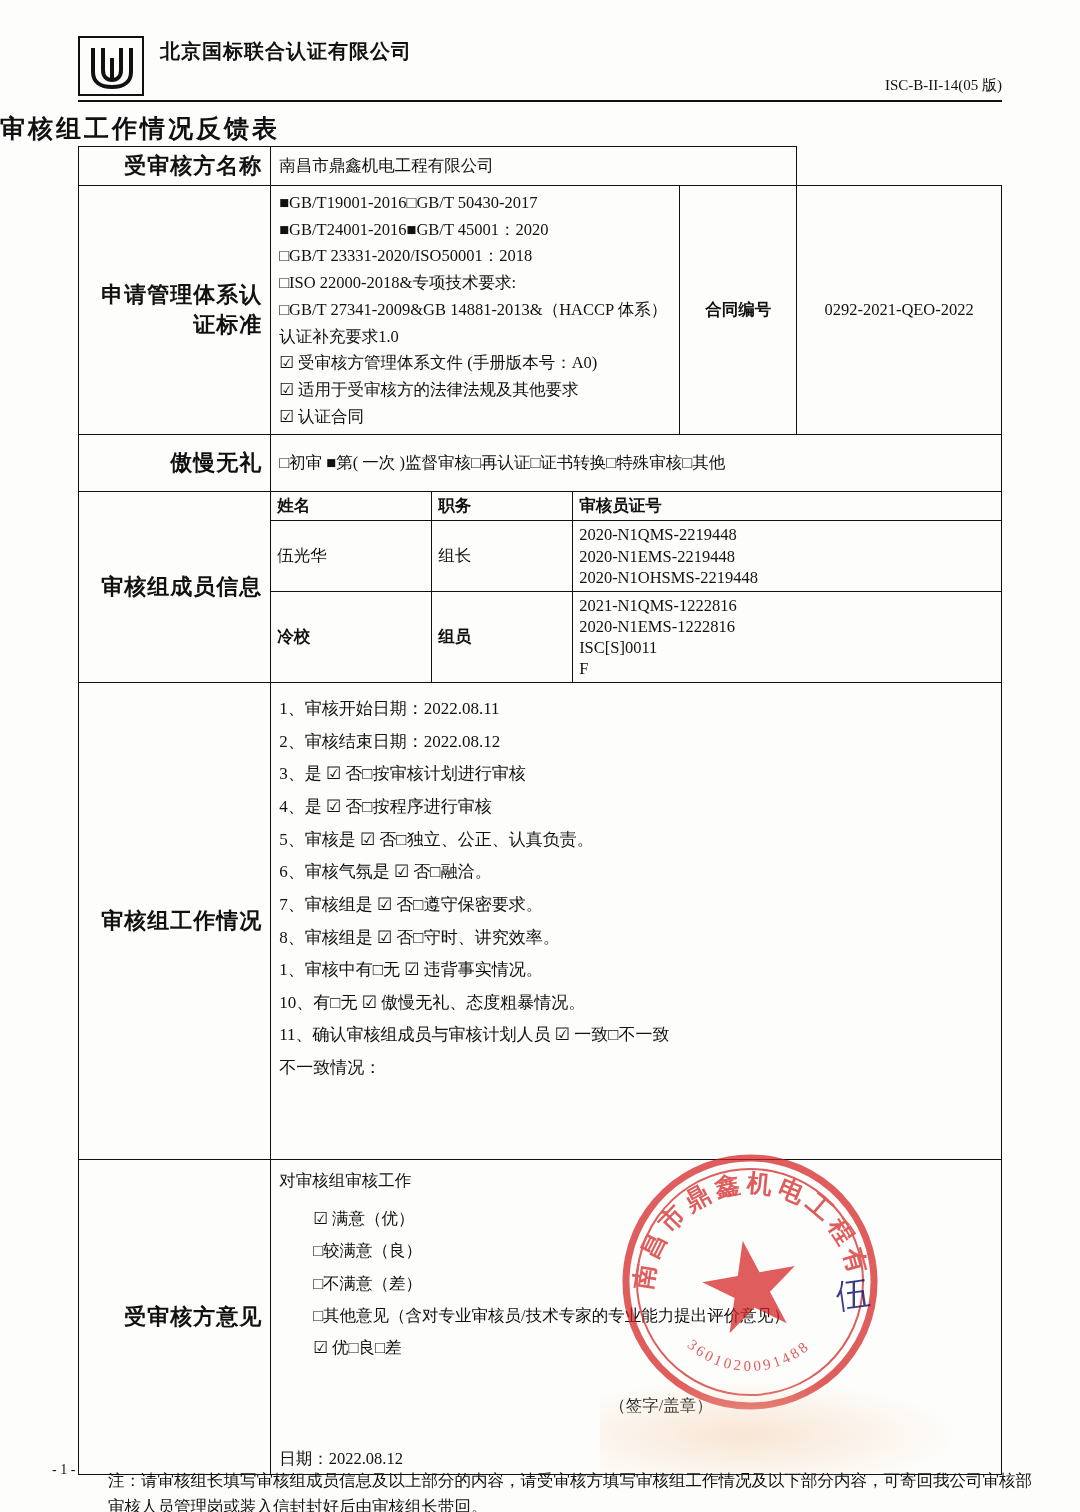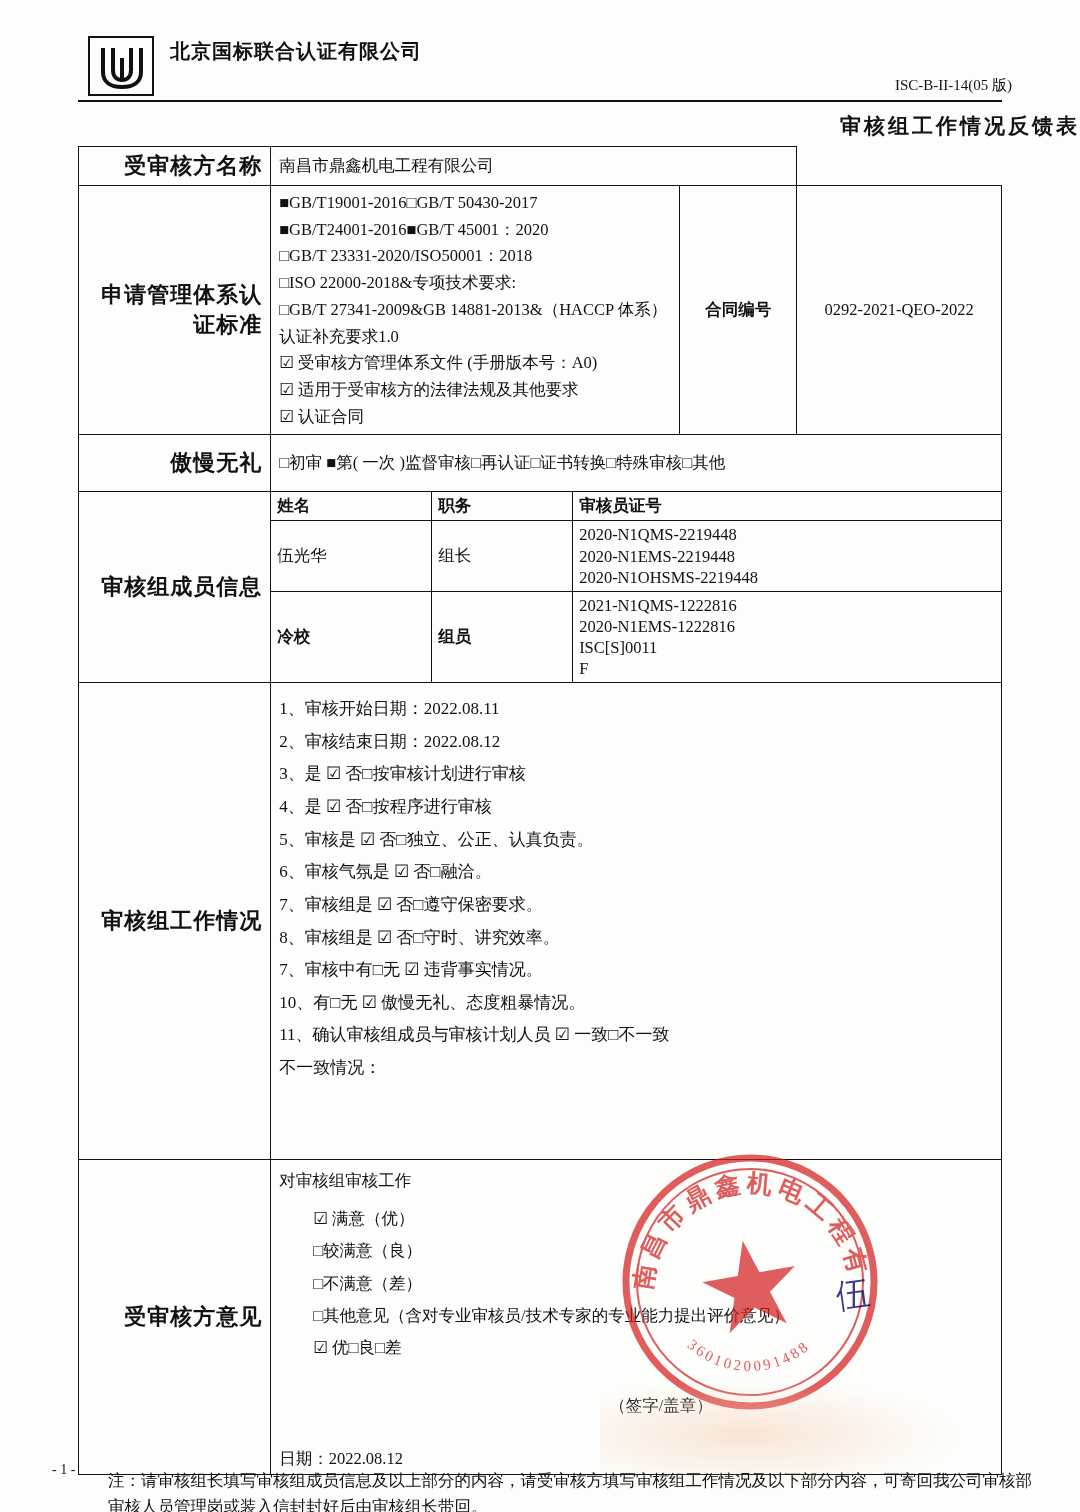--- a/index.html
+++ b/index.html
@@ -18,21 +18,21 @@
   .page {
     position: absolute;
     left: 0; top: 0;
     width: 1080px;
     height: 1512px;
     background: #fdfdfb;
   }
   
   .header {
     position: absolute;
-    left: 88px;
+    left: 78px;
     top: 36px;
     width: 924px;
     height: 68px;
   }
   .logo-box {
     position: absolute;
     left: 0; top: 0;
     width: 66px; height: 60px;
     border: 2px solid #111;
     box-sizing: border-box;
@@ -71,22 +71,22 @@
     left: 78px;
     top: 100px;
     width: 924px;
     height: 2px;
     background: #111;
   }
   .doc-title {
     position: absolute;
     left: 0; right: 0;
     top: 112px;
-    text-align: right;
-    font-size: 21px;
+    text-align: left;
+    font-size: 25px;
     font-weight: bold;
     letter-spacing: 3px;
   }
   
   table.main {
     position: absolute;
     left: 78px;
     top: 146px;
     width: 924px;
     border-collapse: collapse;
@@ -266,21 +266,21 @@
       <td class="lbl">审核组工作情况</td>
       <td colspan="3" class="work-list" style="height:462px; vertical-align:top; padding-top:10px;">
         <div>1、审核开始日期：2022.08.11</div>
         <div>2、审核结束日期：2022.08.12</div>
         <div>3、是 ☑ 否□按审核计划进行审核</div>
         <div>4、是 ☑ 否□按程序进行审核</div>
         <div>5、审核是 ☑ 否□独立、公正、认真负责。</div>
         <div>6、审核气氛是 ☑ 否□融洽。</div>
         <div>7、审核组是 ☑ 否□遵守保密要求。</div>
         <div>8、审核组是 ☑ 否□守时、讲究效率。</div>
-        <div>7、审核中有□无 ☑ 违背事实情况。</div>
+        <div>1、审核中有□无 ☑ 违背事实情况。</div>
         <div>10、有□无 ☑ 傲慢无礼、态度粗暴情况。</div>
         <div>11、确认审核组成员与审核计划人员 ☑ 一致□不一致</div>
         <div>不一致情况：</div>
       </td>
     </tr>
 
     <tr>
       <td class="lbl">受审核方意见</td>
       <td colspan="3" style="height:258px; vertical-align:top; padding-top:10px;">
         <div class="op-title">对审核组审核工作</div>

